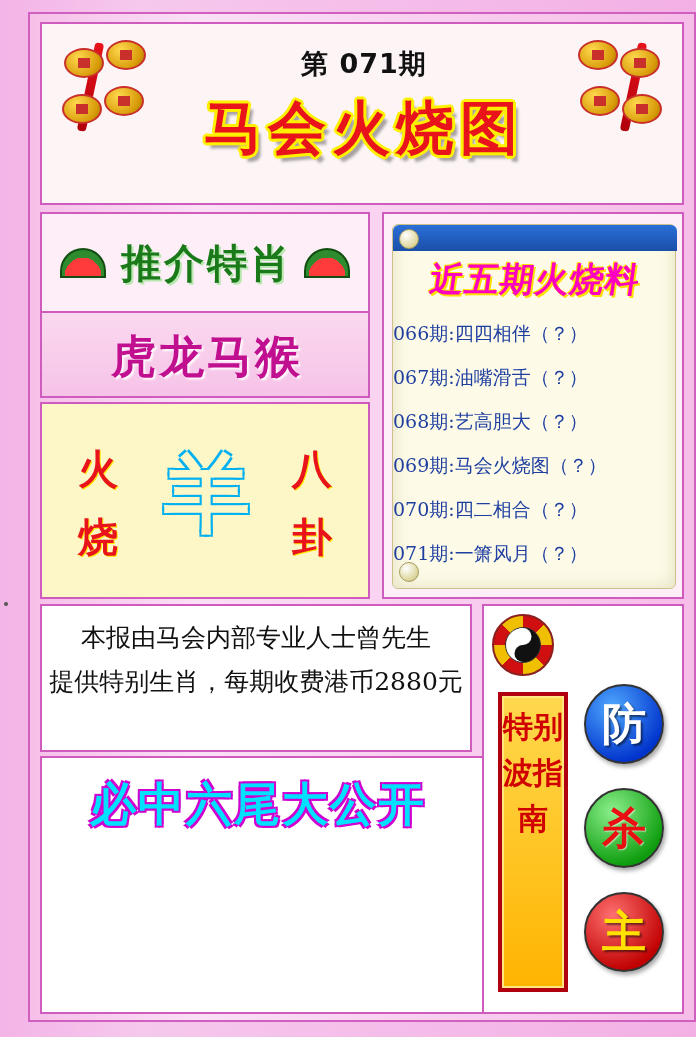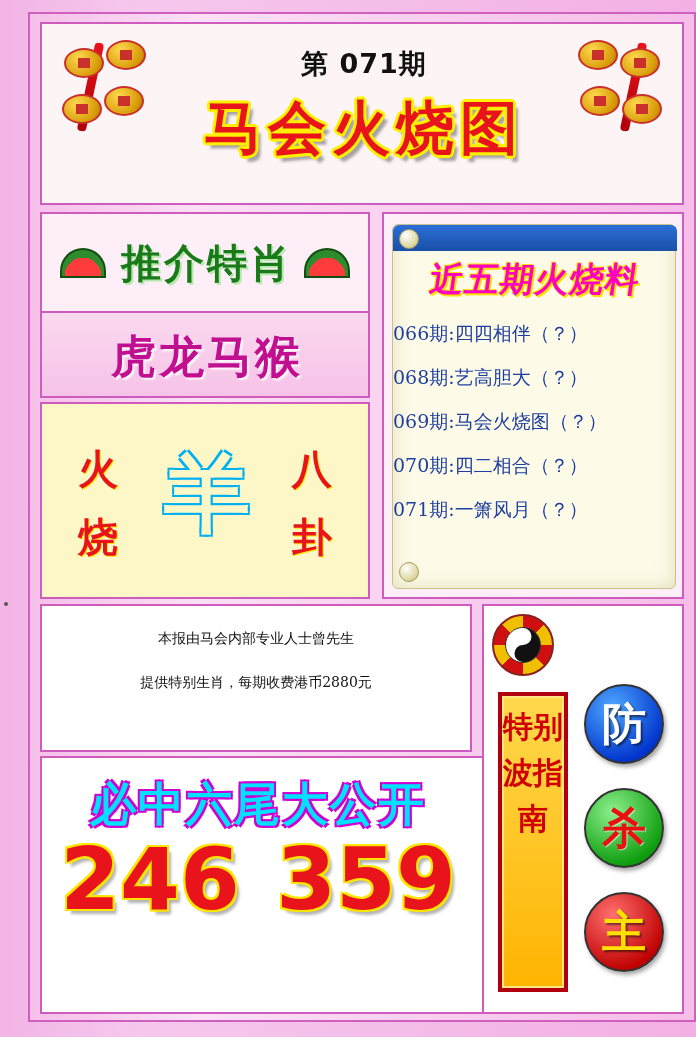--- a/index.html
+++ b/index.html
@@ -270,21 +270,21 @@
     top: 590px;
     width: 432px;
     height: 148px;
     background: #fff;
     border: 2px solid #cf5bbf;
     box-sizing: border-box;
   }
   .notice-line {
     text-align: center;
     font-family: "DejaVu Serif", serif;
-    font-size: 14px;
+    font-size: 25px;
     color: #111;
     line-height: 44px;
     white-space: nowrap;
   }
   .notice-line.first { margin-top: 10px; }
 
   
   .box-numbers {
     position: absolute;
     left: 10px;
@@ -479,39 +479,36 @@
     </div>
 
     <div class="box-scroll">
       <div class="scroll-paper">
         <div class="scroll-top-bar"></div>
         <div class="scroll-knob tl"></div>
         <div class="scroll-knob bl"></div>
         <div class="scroll-title">近五期火烧料</div>
         <div class="scroll-list">
           <div class="scroll-row">066期:四四相伴（？）</div>
+          <div class="scroll-row">067期:油嘴滑舌（？）</div>
           <div class="scroll-row">068期:艺高胆大（？）</div>
           <div class="scroll-row">069期:马会火烧图（？）</div>
           <div class="scroll-row">070期:四二相合（？）</div>
           <div class="scroll-row">071期:一箫风月（？）</div>
         </div>
       </div>
     </div>
 
     <div class="box-notice">
       <div class="notice-line first">本报由马会内部专业人士曾先生</div>
       <div class="notice-line">提供特别生肖，每期收费港币2880元</div>
     </div>
 
     <div class="box-numbers">
       <div class="num-title">必中六尾大公开</div>
-      <div class="num-row">
-        <div class="big-num">246</div>
-        <div class="big-num">359</div>
-      </div>
     </div>
 
     <div class="box-right-bottom">
       <div class="taiji-wrap">
         <div class="taiji"></div>
       </div>
       <div class="banner">
         <div class="banner-text">特别波指南</div>
       </div>
       <div class="badges">

